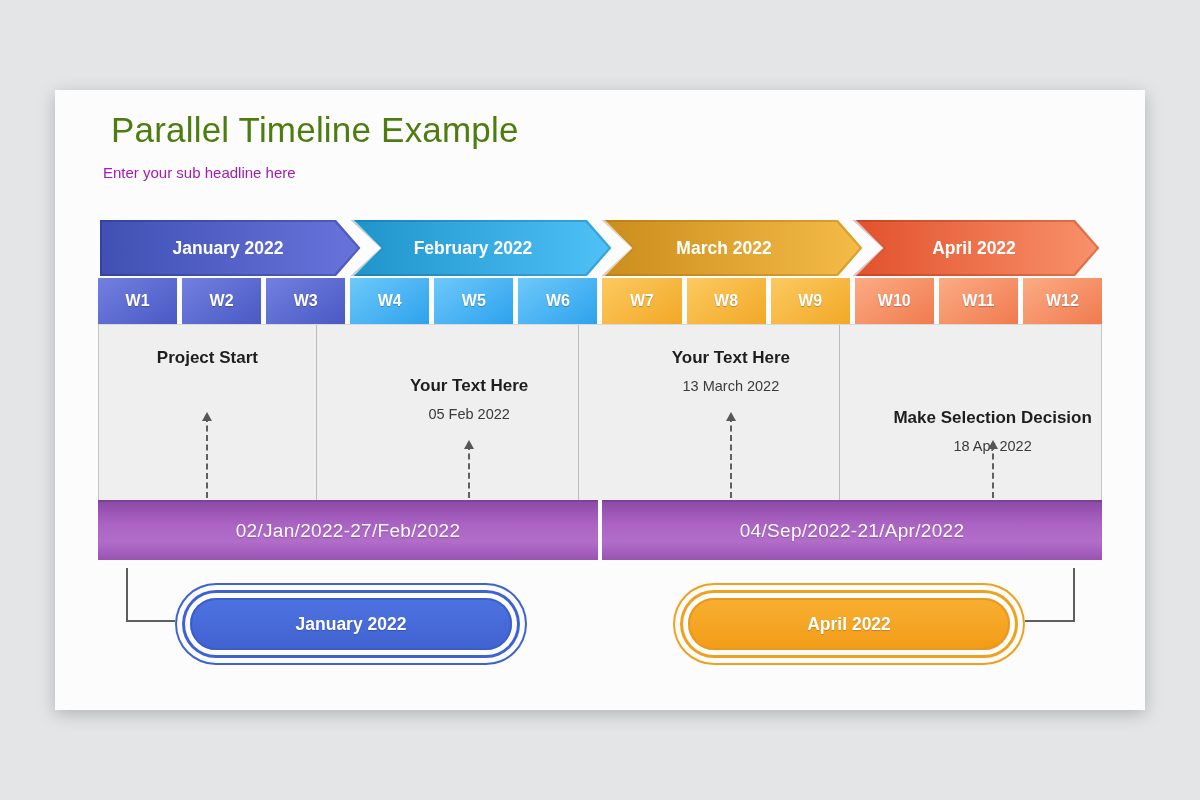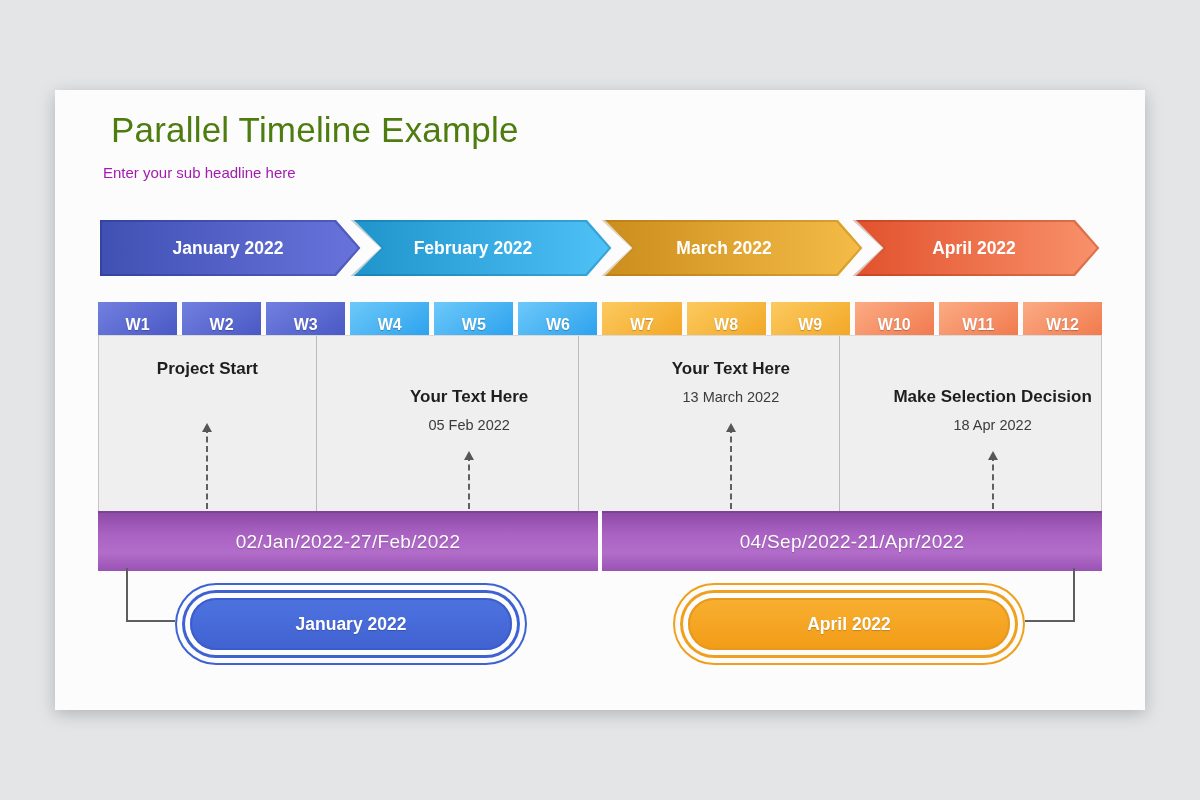--- a/index.html
+++ b/index.html
@@ -20,38 +20,38 @@
     font-size:35px;font-weight:500;color:#4d7c0f;letter-spacing:.2px;
   }
   .slide-subtitle{
     position:absolute;left:48px;top:74px;
     font-size:15px;color:#a21caf;
   }
   .timeline{position:absolute;left:43px;top:128px;width:1004px;}
   .arrow-row{display:block;width:1004px;height:60px;}
   .arrow-label{font-size:17.5px;font-weight:bold;fill:#ffffff;}
   
-  .weeks{display:flex;gap:5px;margin-top:24px;height:33px;}
+  .weeks{display:flex;gap:5px;margin-top:0;height:46px;}
   .week{
     flex:1;text-align:center;line-height:46px;
     color:#fff;font-size:16px;font-weight:bold;
     text-shadow:0 1px 1px rgba(0,0,0,.25);
   }
   .wg1{background:linear-gradient(145deg,#7280e0 0%,#4a59c4 100%);}
   .wg2{background:linear-gradient(145deg,#6ec9f9 0%,#2da2ee 100%);}
   .wg3{background:linear-gradient(145deg,#fcca60 0%,#f2a827 100%);}
   .wg4{background:linear-gradient(145deg,#fbac85 0%,#f17a4e 100%);}
   
   .events{
     display:flex;height:176px;background:#f0efef;
     border-left:1px solid #c6c6c6;border-right:1px solid #c6c6c6;
     border-top:1px solid #d9d9d9;box-sizing:border-box;gap:44px;
   }
   .evt-col{flex:1;position:relative;text-align:center;border-right:1px solid #bcbcbc;}
-  .evt-col:last-child{border-right:none;}
+  .evt-col:last-child{border-right:none;margin-top:32px;}
   .pos-high{padding-top:23px;}
   .pos-low{padding-top:51px;}
   .evt-title{font-size:17px;font-weight:bold;color:#1e1e1e;}
   .evt-date{font-size:14.5px;color:#3b3b3b;margin-top:10px;}
   .evt-arrow{
     position:absolute;left:50%;margin-left:-1px;bottom:2px;width:0;
     border-left:2px dashed #5f5f5f;
   }
   .pos-high .evt-arrow{height:82px;}
   .pos-low .evt-arrow{height:54px;}

